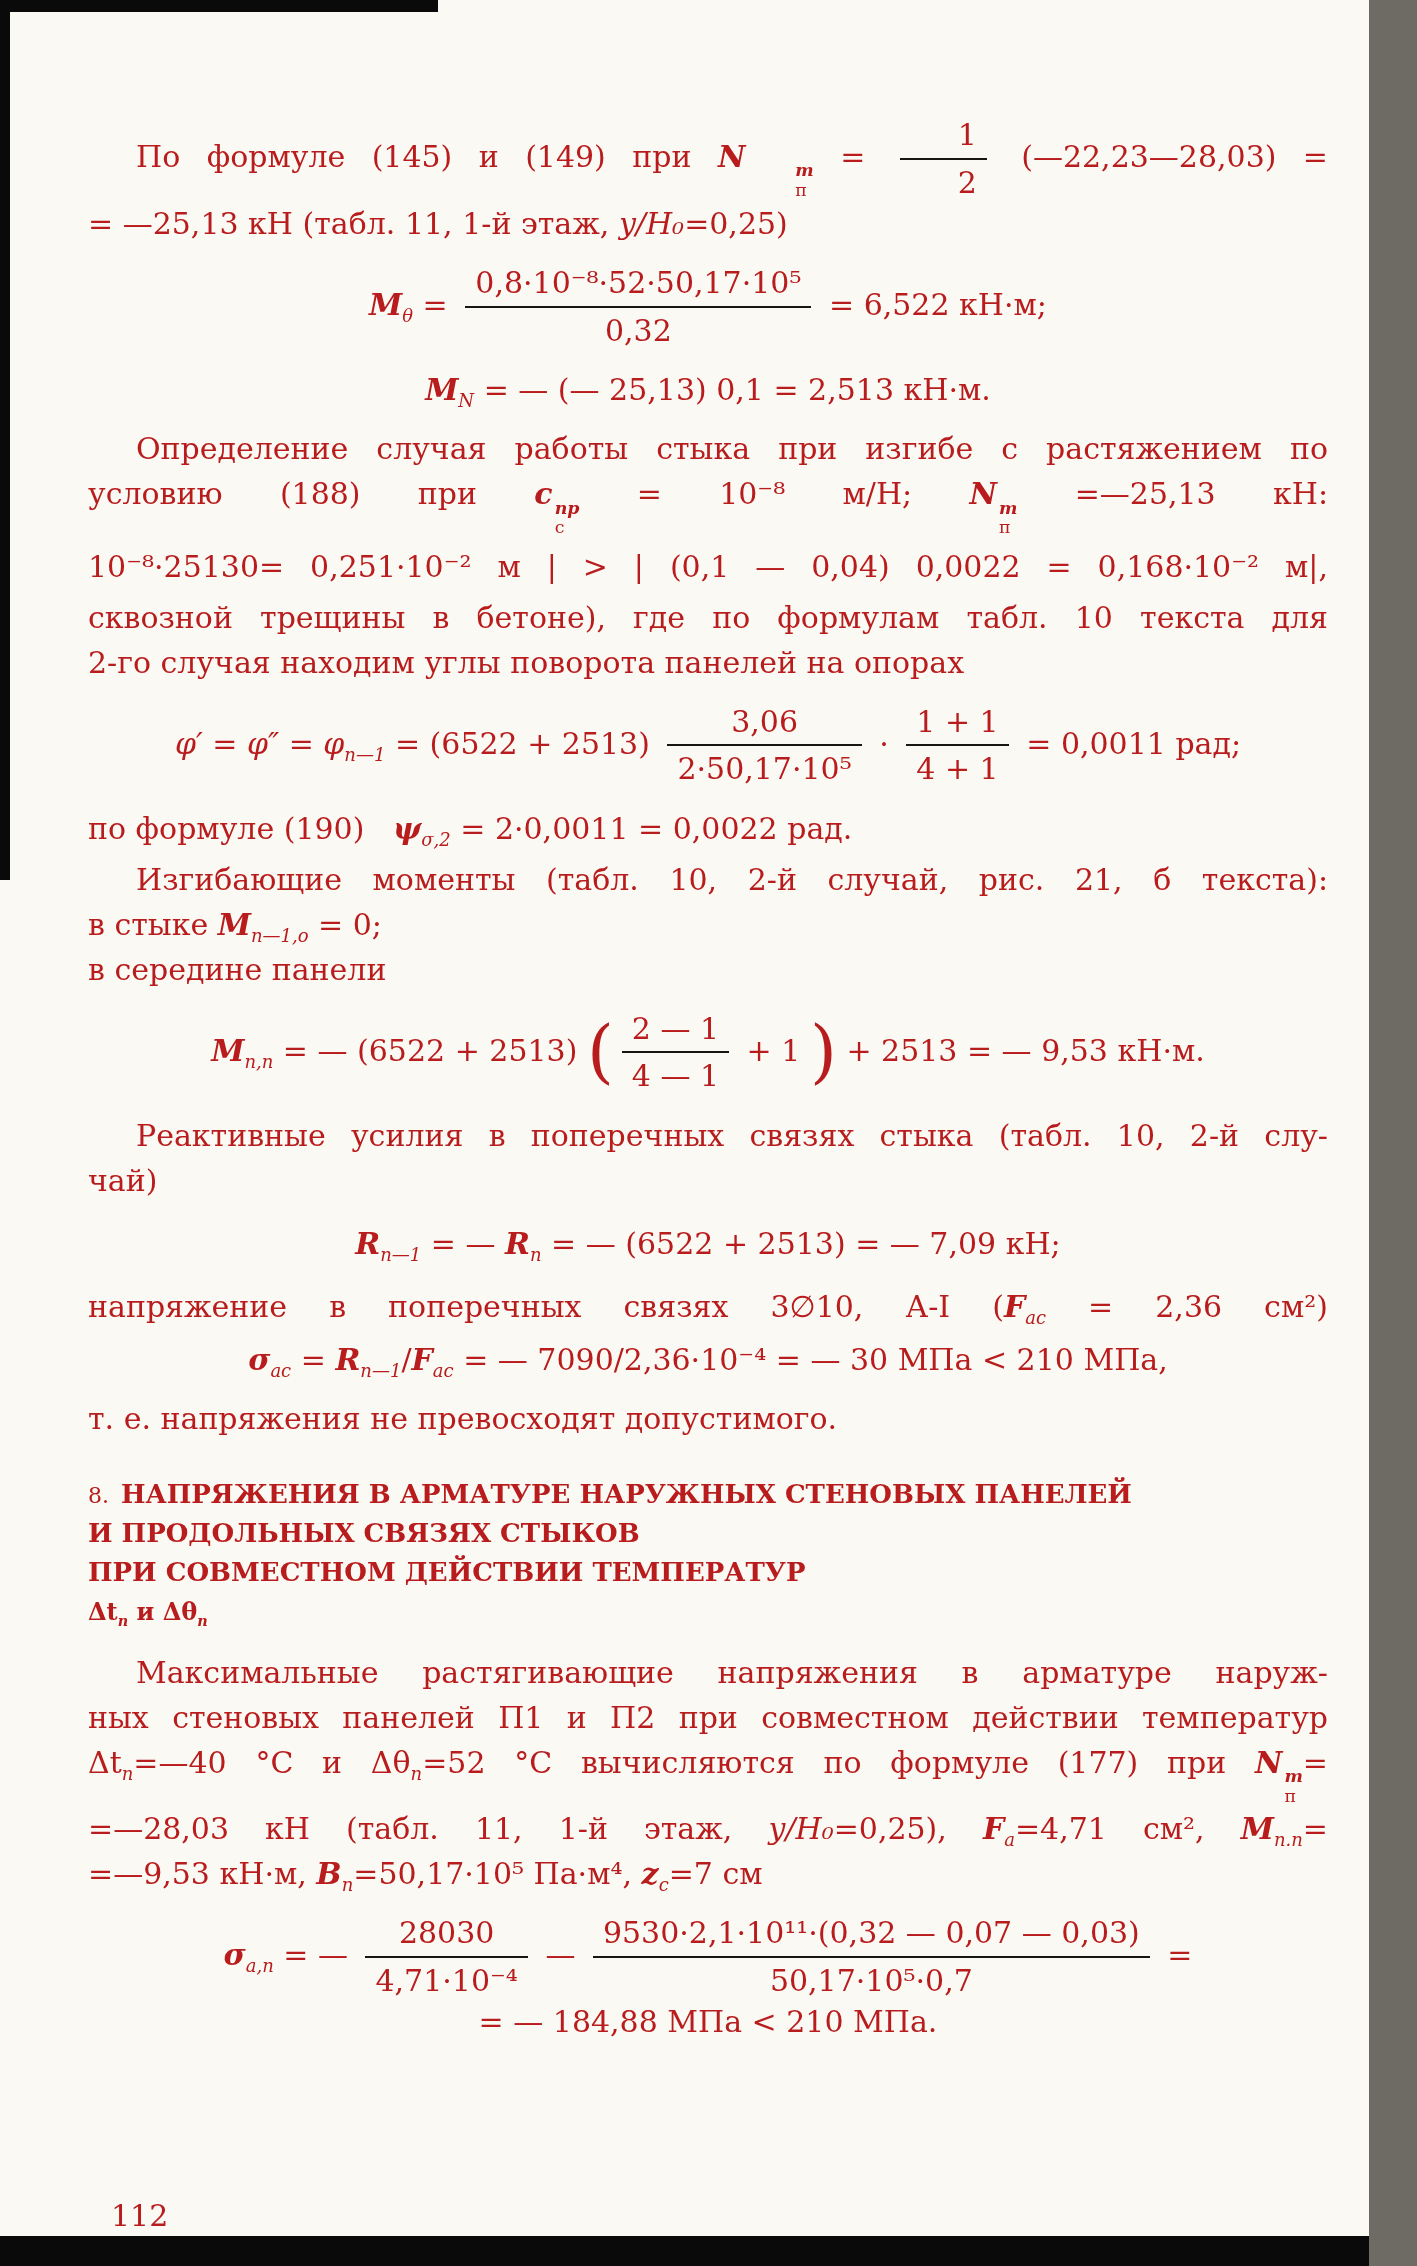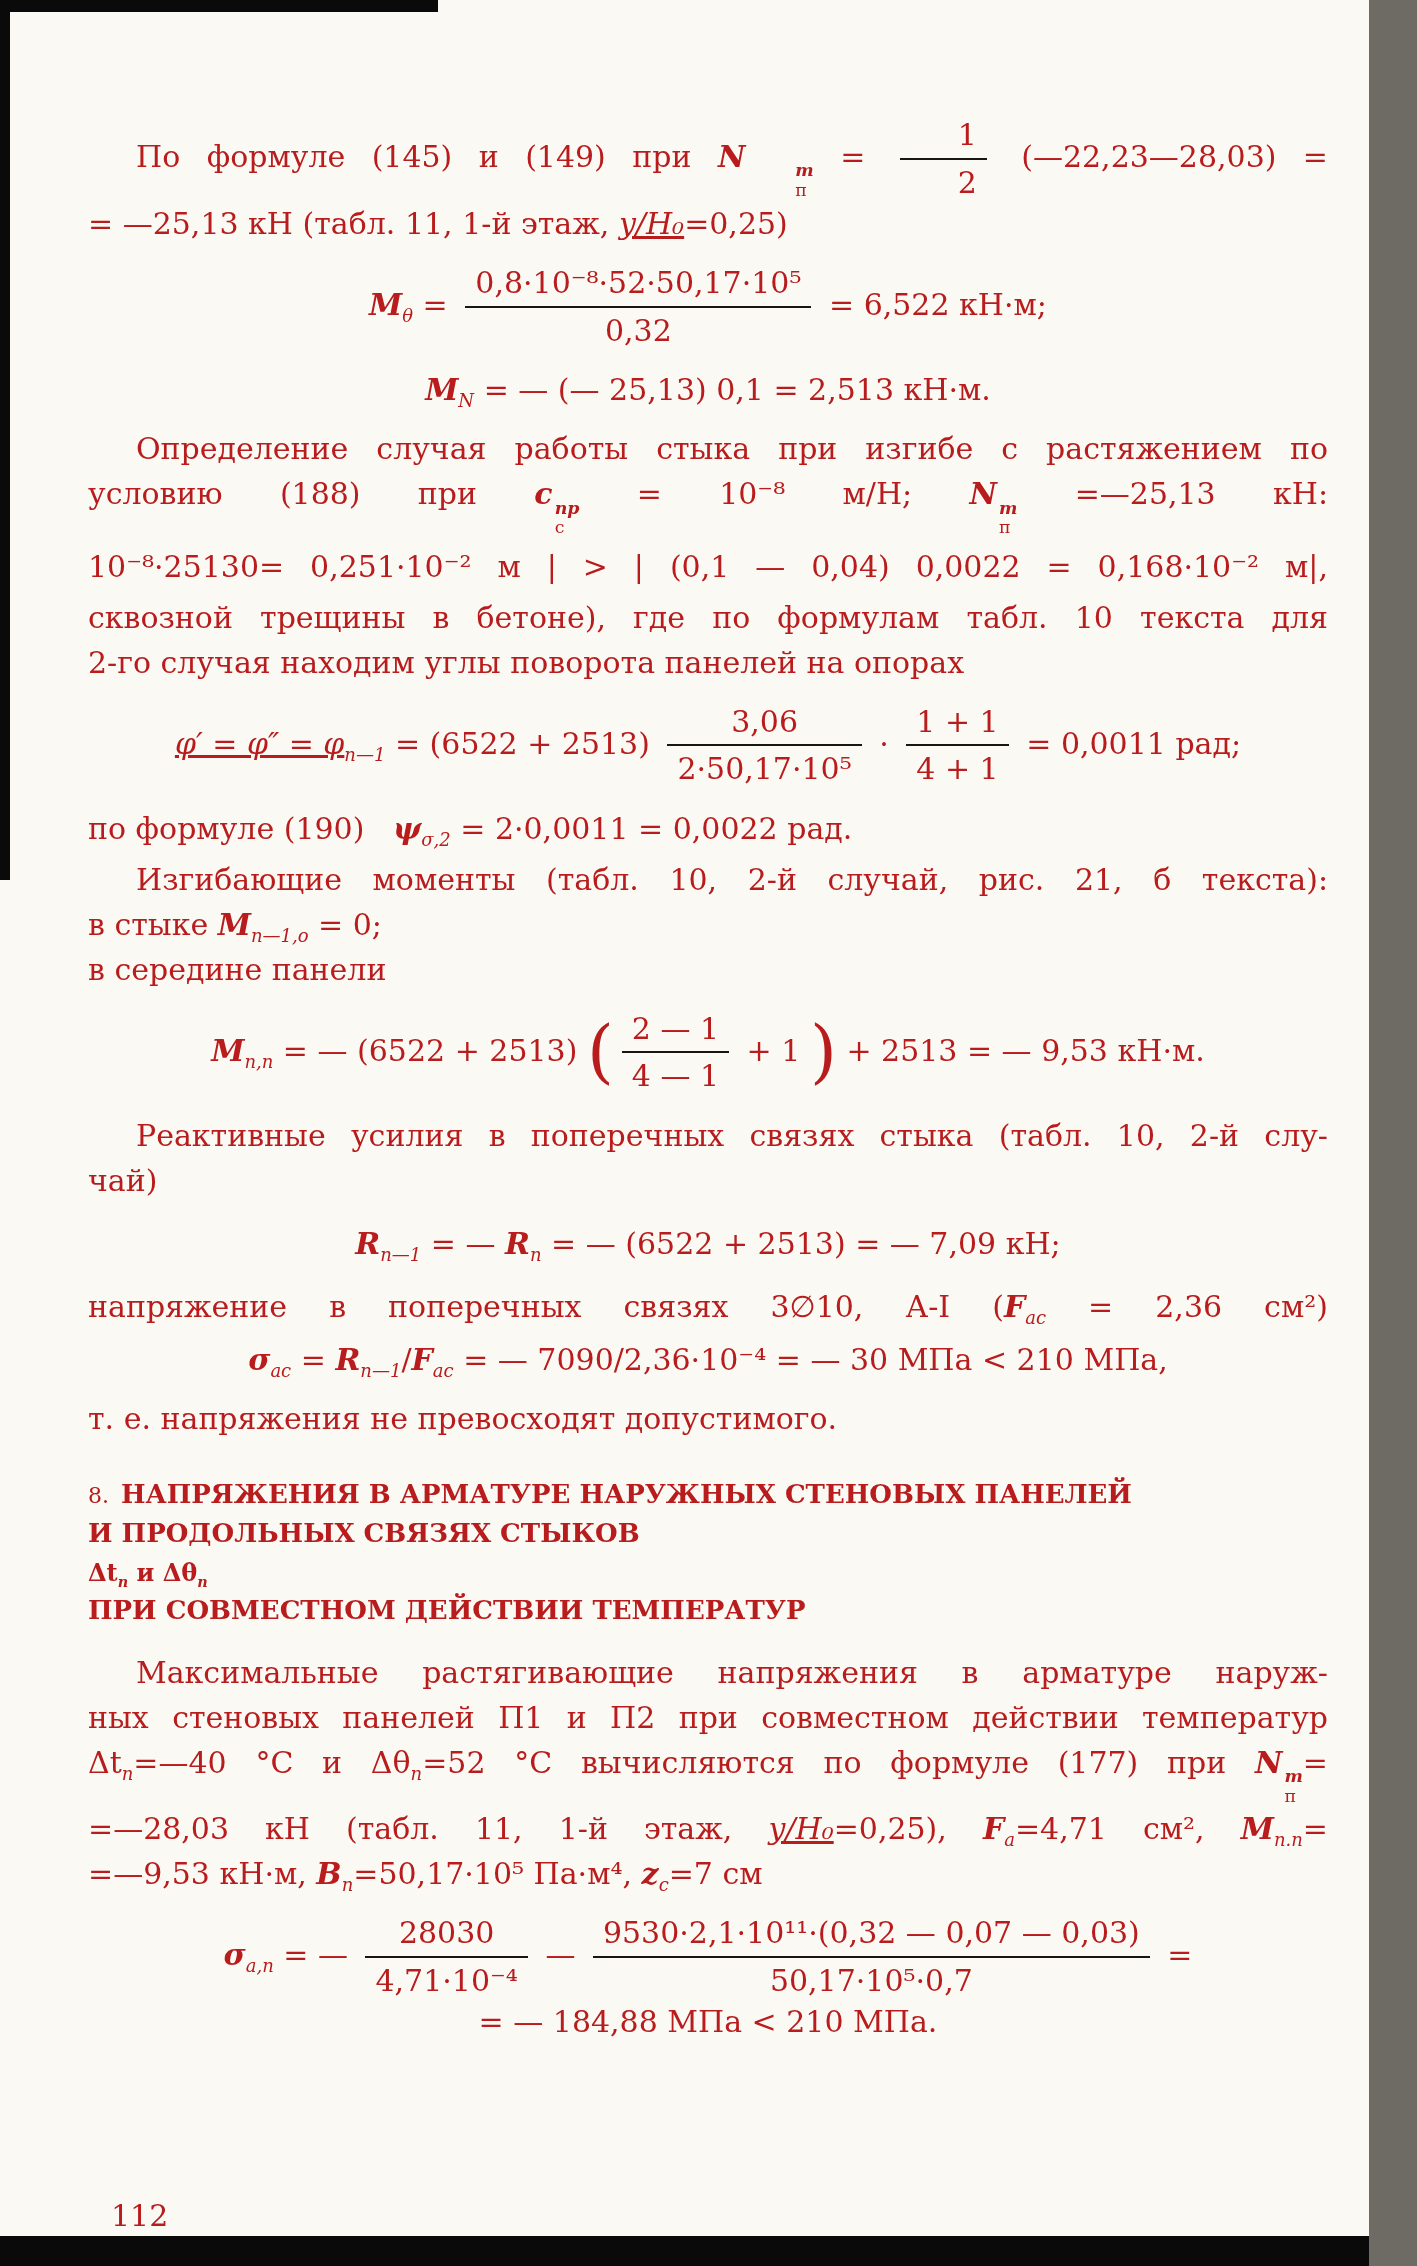--- a/index.html
+++ b/index.html
@@ -14,21 +14,21 @@
   .para{margin:6px 0;}
   .ln{display:block;}
   .j{text-align:justify;text-align-last:justify;}
   .ind{text-indent:48px;}
   .display{text-align:center;margin:18px 0;}
   .tight{margin:8px 0 14px;}
   .frac{display:inline-block;vertical-align:middle;text-align:center;margin:0 8px;line-height:1.25;}
   .frac .num{display:block;padding:0 10px 4px;border-bottom:2px solid #191510;}
   .frac .den{display:block;padding:4px 10px 0;}
   .v{font-style:italic;font-weight:bold;}
-  .vi{font-style:italic;text-decoration:underline;}
+  .vi{font-style:italic;}
   sub{font-size:0.6em;line-height:0;font-style:italic;}
   .supsub{display:inline-flex;flex-direction:column;font-size:0.58em;line-height:1.12;vertical-align:-0.55em;text-align:left;margin-left:2px;}
   .ss-u{display:block;font-style:italic;font-weight:bold;}
   .ss-d{display:block;font-style:normal;font-weight:normal;}
   .bigpar{display:inline-block;font-size:2.3em;font-weight:400;vertical-align:middle;line-height:0.8;}
   .heading{font-weight:bold;font-size:26px;line-height:1.5;margin:34px 0 20px;}
   .heading .hnum{font-weight:normal;font-size:22px;margin-right:12px;}
   .hsub{font-size:24px;margin-top:2px;}
   .pagenum{position:absolute;left:111px;top:2198px;font-size:30px;}
 </style>
@@ -101,22 +101,22 @@
 
     <div class="display tight"><span class="v">σ</span><sub>ас</sub><span> = </span><span class="v">R</span><sub>n—1</sub><span>/</span><span class="v">F</span><sub>ас</sub><span> = — 7090/2,36·10⁻⁴ = — 30 МПа &lt; 210 МПа,</span></div>
 
     <div class="para">
       <div class="ln"><span>т. е. напряжения не превосходят допустимого.</span></div>
     </div>
 
     <div class="heading">
       <div class="ln"><span class="hnum">8.</span><span>НАПРЯЖЕНИЯ В АРМАТУРЕ НАРУЖНЫХ СТЕНОВЫХ ПАНЕЛЕЙ</span></div>
       <div class="ln"><span>И ПРОДОЛЬНЫХ СВЯЗЯХ СТЫКОВ</span></div>
+      <div class="ln"><span>ПРИ СОВМЕСТНОМ ДЕЙСТВИИ ТЕМПЕРАТУР</span></div>
       <div class="ln hsub"><span>Δt</span><sub>п</sub><span> и </span><span>Δθ</span><sub>п</sub></div>
-      <div class="ln"><span>ПРИ СОВМЕСТНОМ ДЕЙСТВИИ ТЕМПЕРАТУР</span></div>
     </div>
 
     <div class="para">
       <div class="ln j ind"><span>Максимальные растягивающие напряжения в арматуре наруж-</span></div>
       <div class="ln j"><span>ных стеновых панелей П1 и П2 при совместном действии температур</span></div>
       <div class="ln j"><span>Δt</span><sub>п</sub><span>=—40 °С и Δθ</span><sub>п</sub><span>=52 °С вычисляются по формуле (177) при </span><span class="v">N</span><span class="supsub">
             <span class="ss-u">m</span>
             <span class="ss-d">п</span>
           </span><span>=</span></div>
       <div class="ln j"><span>=—28,03 кН (табл. 11, 1-й этаж, </span><span class="vi">y/H₀</span><span>=0,25), </span><span class="v">F</span><sub>а</sub><span>=4,71 см², </span><span class="v">M</span><sub>п.п</sub><span>=</span></div>

